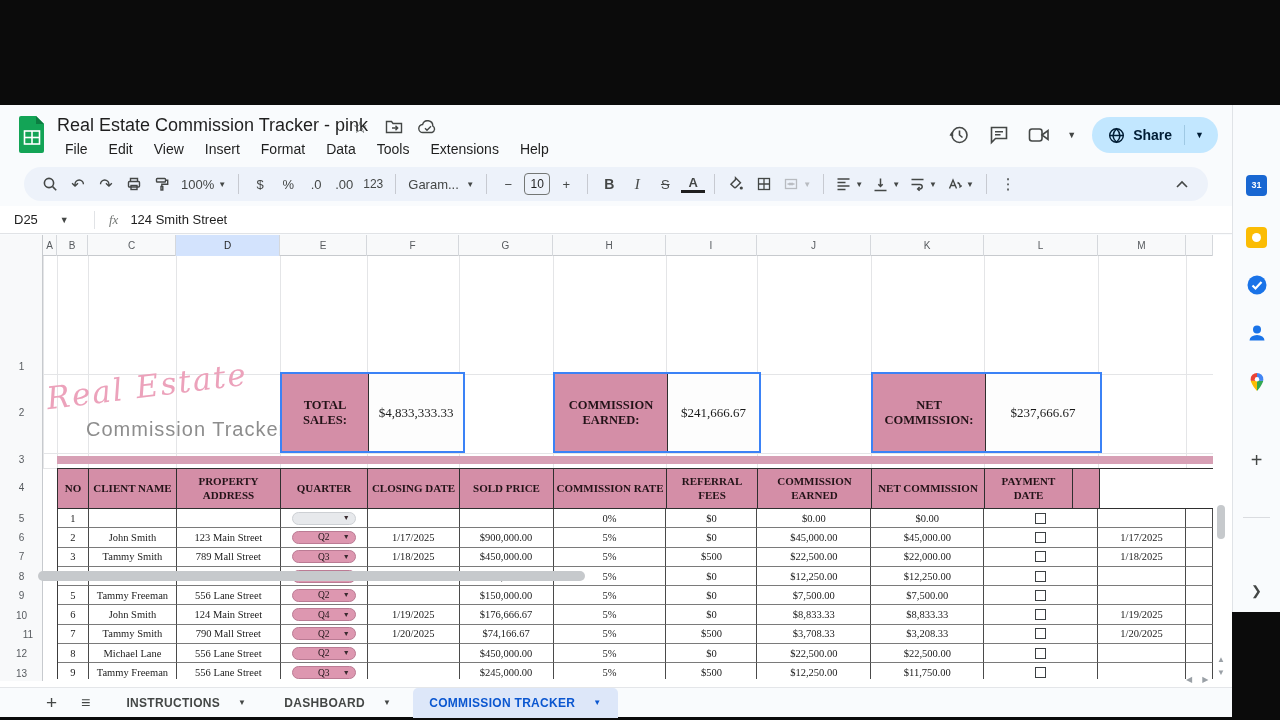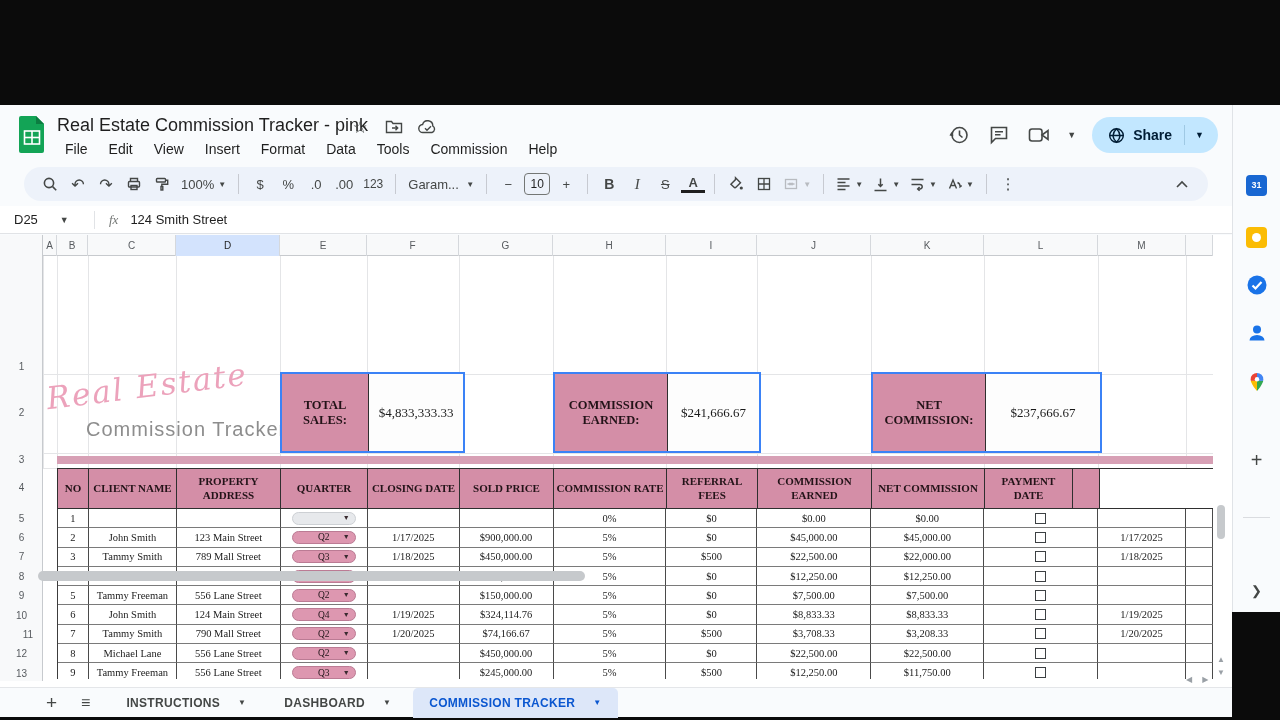--- a/index.html
+++ b/index.html
@@ -144,21 +144,21 @@
         </span>
       </div>
       <nav id="menu-row">
           <span>File</span>
           <span>Edit</span>
           <span>View</span>
           <span>Insert</span>
           <span>Format</span>
           <span>Data</span>
           <span>Tools</span>
-          <span>Commission</span>
+          <span>Extensions</span>
           <span>Help</span>
         </nav>
       <div class="title-right">
         <span class="tr-icon">
           <svg width="22" height="22" viewBox="0 0 22 22" fill="none" stroke="#444746" stroke-width="1.6">
             <circle cx="11.5" cy="11" r="7.5"></circle>
               <path d="M11.5 6.5V11l3 2.5"></path>
               <path d="M4 8.5L2.7 11l2.6.4"></path>
           </svg>
         </span>
@@ -506,21 +506,21 @@
             <div class="td" style="width: 31px;">6</div>
             <div class="td" style="width: 88px;">John Smith</div>
             <div class="td" style="width: 104px;">124 Main Street</div>
             <div class="td" style="width: 87px;">
               <div class="chip">
                 <span class="q">Q4</span>
                 <span class="dn">▼</span>
               </div>
             </div>
             <div class="td" style="width: 92px;">1/19/2025</div>
-            <div class="td" style="width: 94px;">$324,114.76</div>
+            <div class="td" style="width: 94px;">$176,666.67</div>
             <div class="td" style="width: 113px;">5%</div>
             <div class="td" style="width: 91px;">$0</div>
             <div class="td" style="width: 114px;">$8,833.33</div>
             <div class="td" style="width: 113px;">$8,833.33</div>
             <div class="td" style="width: 114px;">
               <span class="checkbox"></span>
             </div>
             <div class="td" style="width: 88px;">1/19/2025</div>
             <div class="td" style="width: 27px;"></div>
           </div>

